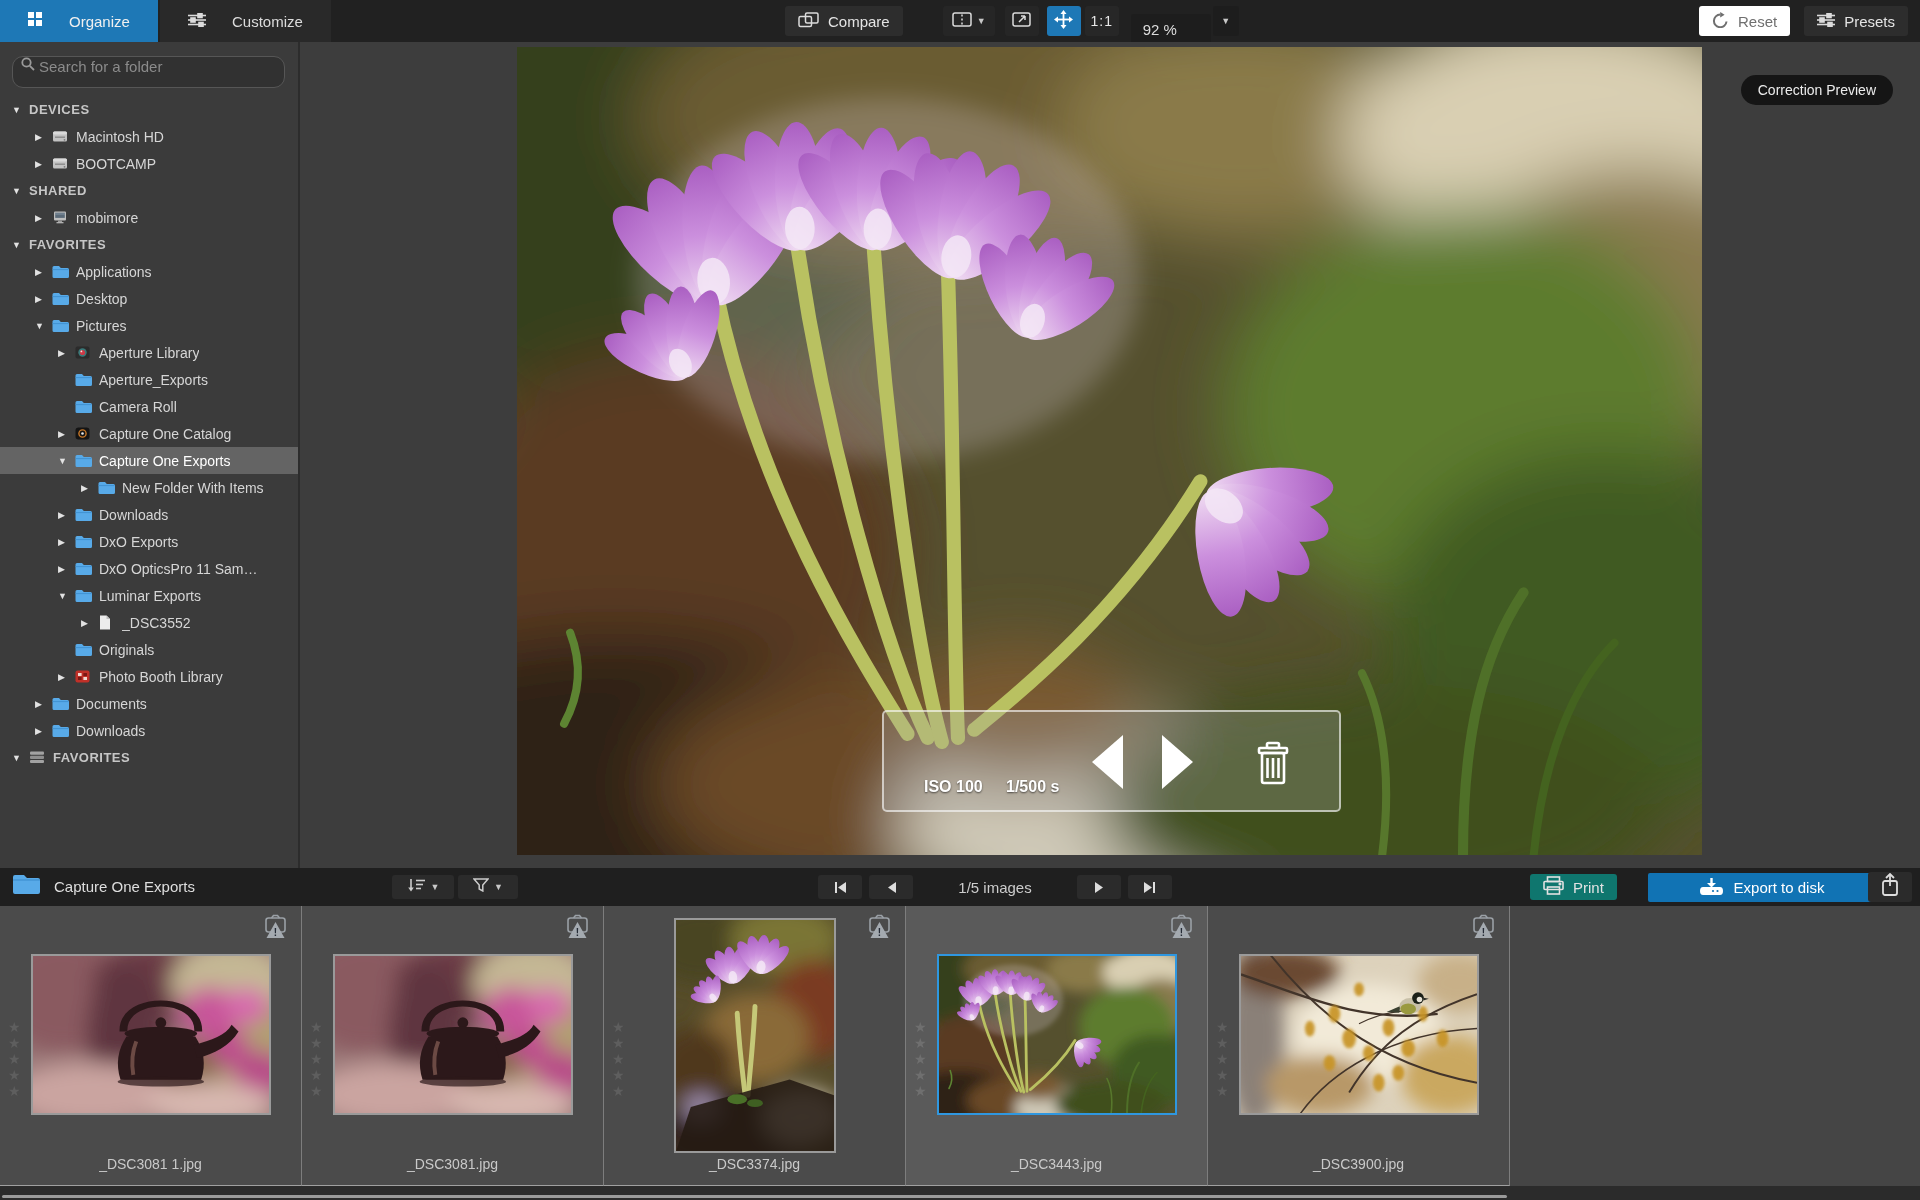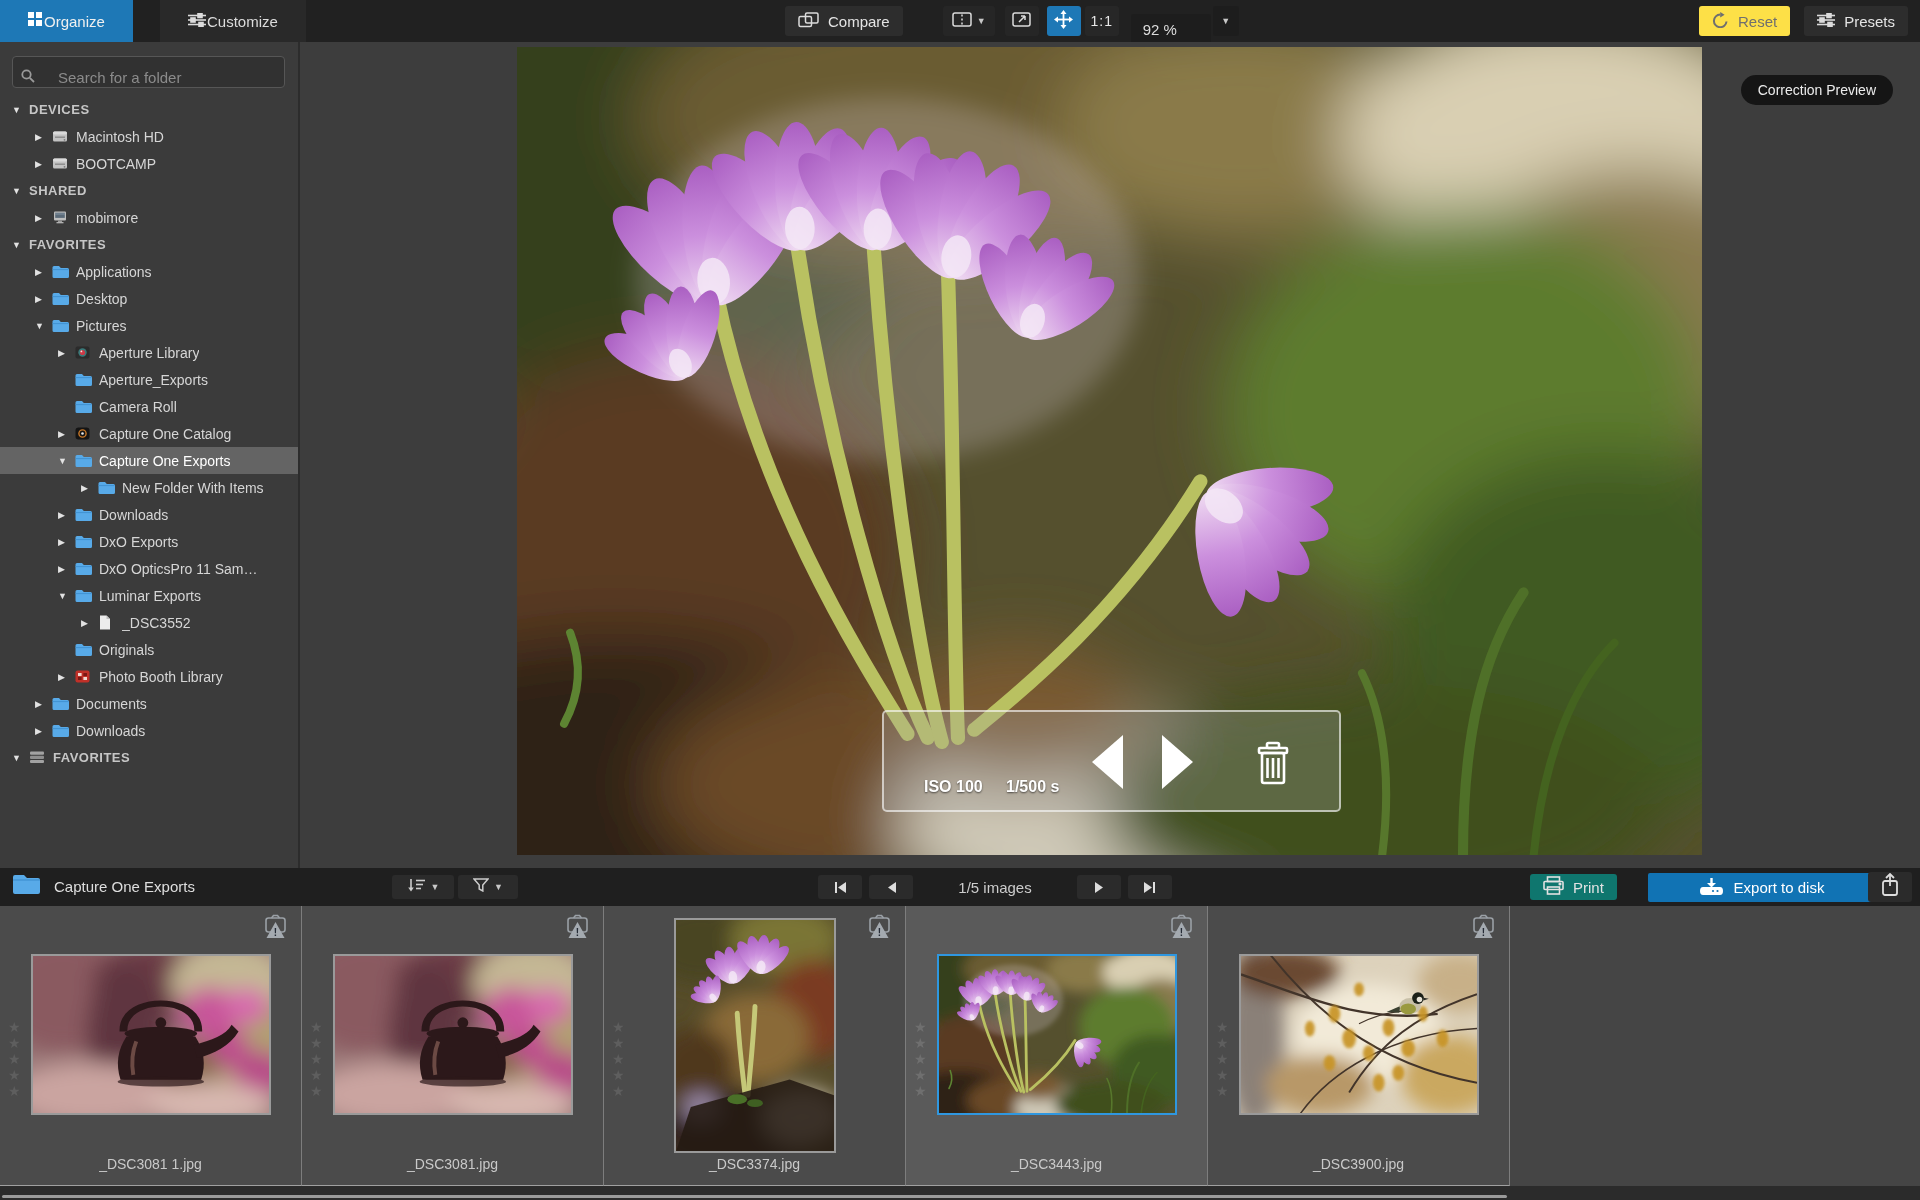--- a/index.html
+++ b/index.html
@@ -1,40 +1,40 @@
 <!DOCTYPE html>
 <html><head>
 <meta charset="utf-8">
 <style>
   html,body{margin:0;padding:0;background:#111;}
   .app{position:relative;width:1920px;height:1200px;overflow:hidden;background:#3d3d3d;
        font-family:"Liberation Sans",sans-serif;-webkit-font-smoothing:antialiased;user-select:none;}
   
   .topbar{position:absolute;left:0;top:0;width:1920px;height:42px;background:#212121;}
-  .tab{position:absolute;top:0;height:42px;display:flex;align-items:center;gap:1px;padding:0 28px;
+  .tab{position:absolute;top:0;height:42px;display:flex;align-items:center;gap:26px;padding:0 28px;
        color:#f0f0f0;font-size:15px;box-sizing:border-box;}
   .tab.active{background:#1e78b6;}
   .tab.inactive{left:160px;background:#292929;color:#dcdcdc;}
   .tb-center{position:absolute;left:785px;top:6px;height:30px;display:flex;align-items:center;}
   .tb-btn{height:30px;display:flex;align-items:center;gap:9px;background:#2d2d2d;border-radius:3px;
           color:#e4e4e4;font-size:15px;padding:0 13px;}
   .icon-btn{width:34px;height:30px;display:flex;align-items:center;justify-content:center;background:#262626;border-radius:3px;}
   .icon-btn.blue{background:#1e78b6;}
   .caret{font-size:9px;color:#c8c8c8;}
   .ratio{font-size:14px;color:#e8e8e8;letter-spacing:1px;}
   .zoombox{width:80px;height:30px;background:#1d1d1d;border-radius:3px;color:#dcdcdc;font-size:15px;
            display:flex;align-items:center;padding-left:12px;box-sizing:border-box;margin-top:16px;}
   .zoomcaret{width:26px;height:30px;display:flex;align-items:center;justify-content:center;background:#1d1d1d;border-radius:3px;margin-left:2px;}
   .tb-right{position:absolute;right:12px;top:6px;display:flex;gap:14px;}
-  .tb-btn.dim{background:#fde047;color:#6f6f6f;}
+  .tb-btn.dim{background:#ffffff;color:#6f6f6f;}
   
   .sidebar{position:absolute;left:0;top:42px;width:300px;height:826px;background:#3b3b3b;
            border-right:2px solid #2c2c2c;box-sizing:border-box;}
-  .search{margin:14px 13px 8px 12px;height:30px;background:#313131;border:1px solid #565656;border-radius:4px;
-          display:flex;align-items:flex-end;gap:21px;padding:0 8px;}
+  .search{margin:14px 13px 8px 12px;height:30px;background:#313131;border:1px solid #565656;border-radius:11px;
+          display:flex;align-items:flex-start;gap:2px;padding:0 8px;}
   .search input{flex:1;background:transparent;border:0;outline:0;color:#c8c8c8;font-size:15px;font-family:inherit;}
   .search input::placeholder{color:#8b8b8b;}
   .tree{margin-top:6px;}
   .trow{height:27px;display:flex;align-items:center;font-size:14px;color:#d6d6d6;white-space:nowrap;box-sizing:border-box;}
   .trow.selected{background:#646464;color:#ffffff;}
   .trow.thead{color:#c6c6c6;font-weight:bold;font-size:13px;letter-spacing:.5px;}
   .arrow{width:17px;font-size:9px;color:#e2e2e2;flex:none;}
   .ticon{width:24px;flex:none;display:flex;align-items:center;}
   .tlabel{overflow:hidden;text-overflow:ellipsis;max-width:205px;}
   

